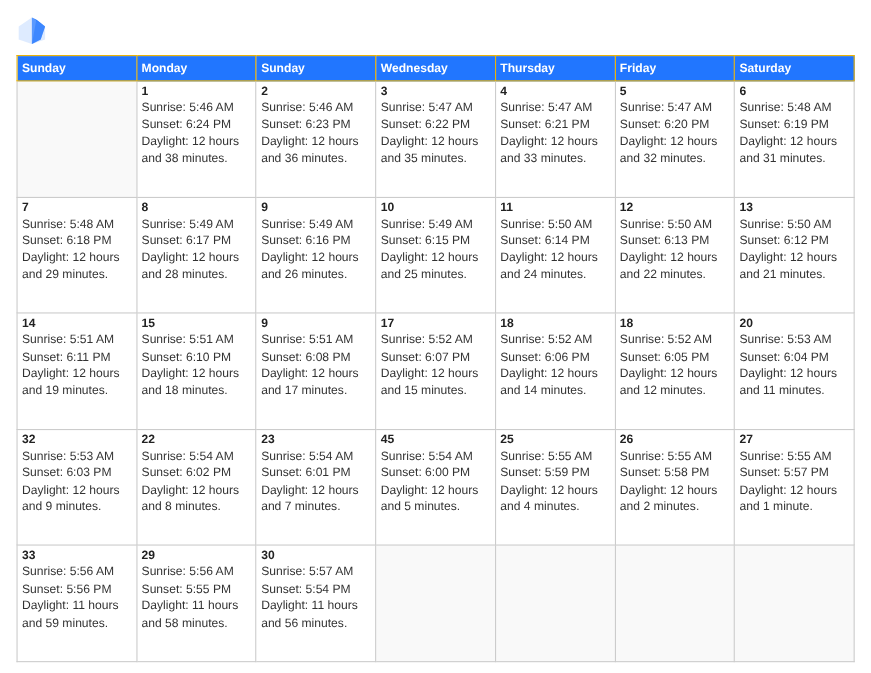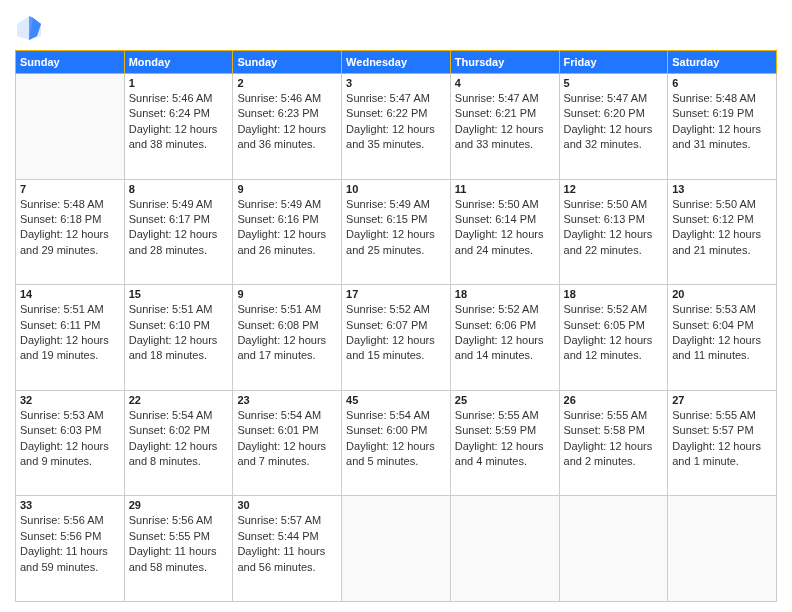--- a/index.html
+++ b/index.html
@@ -343,21 +343,21 @@
           <td>
             <div class="day-num">29</div>
             <div class="day-info" style="white-space: pre-line;">Sunrise: 5:56 AM
 Sunset: 5:55 PM
 Daylight: 11 hours
 and 58 minutes.</div>
           </td>
           <td>
             <div class="day-num">30</div>
             <div class="day-info" style="white-space: pre-line;">Sunrise: 5:57 AM
-Sunset: 5:44 PM
+Sunset: 5:54 PM
 Daylight: 11 hours
 and 56 minutes.</div>
           </td>
           <td class="empty-cell"></td>
           <td class="empty-cell"></td>
           <td class="empty-cell"></td>
           <td class="empty-cell"></td>
         </tr>
       </tbody>
   </table>

